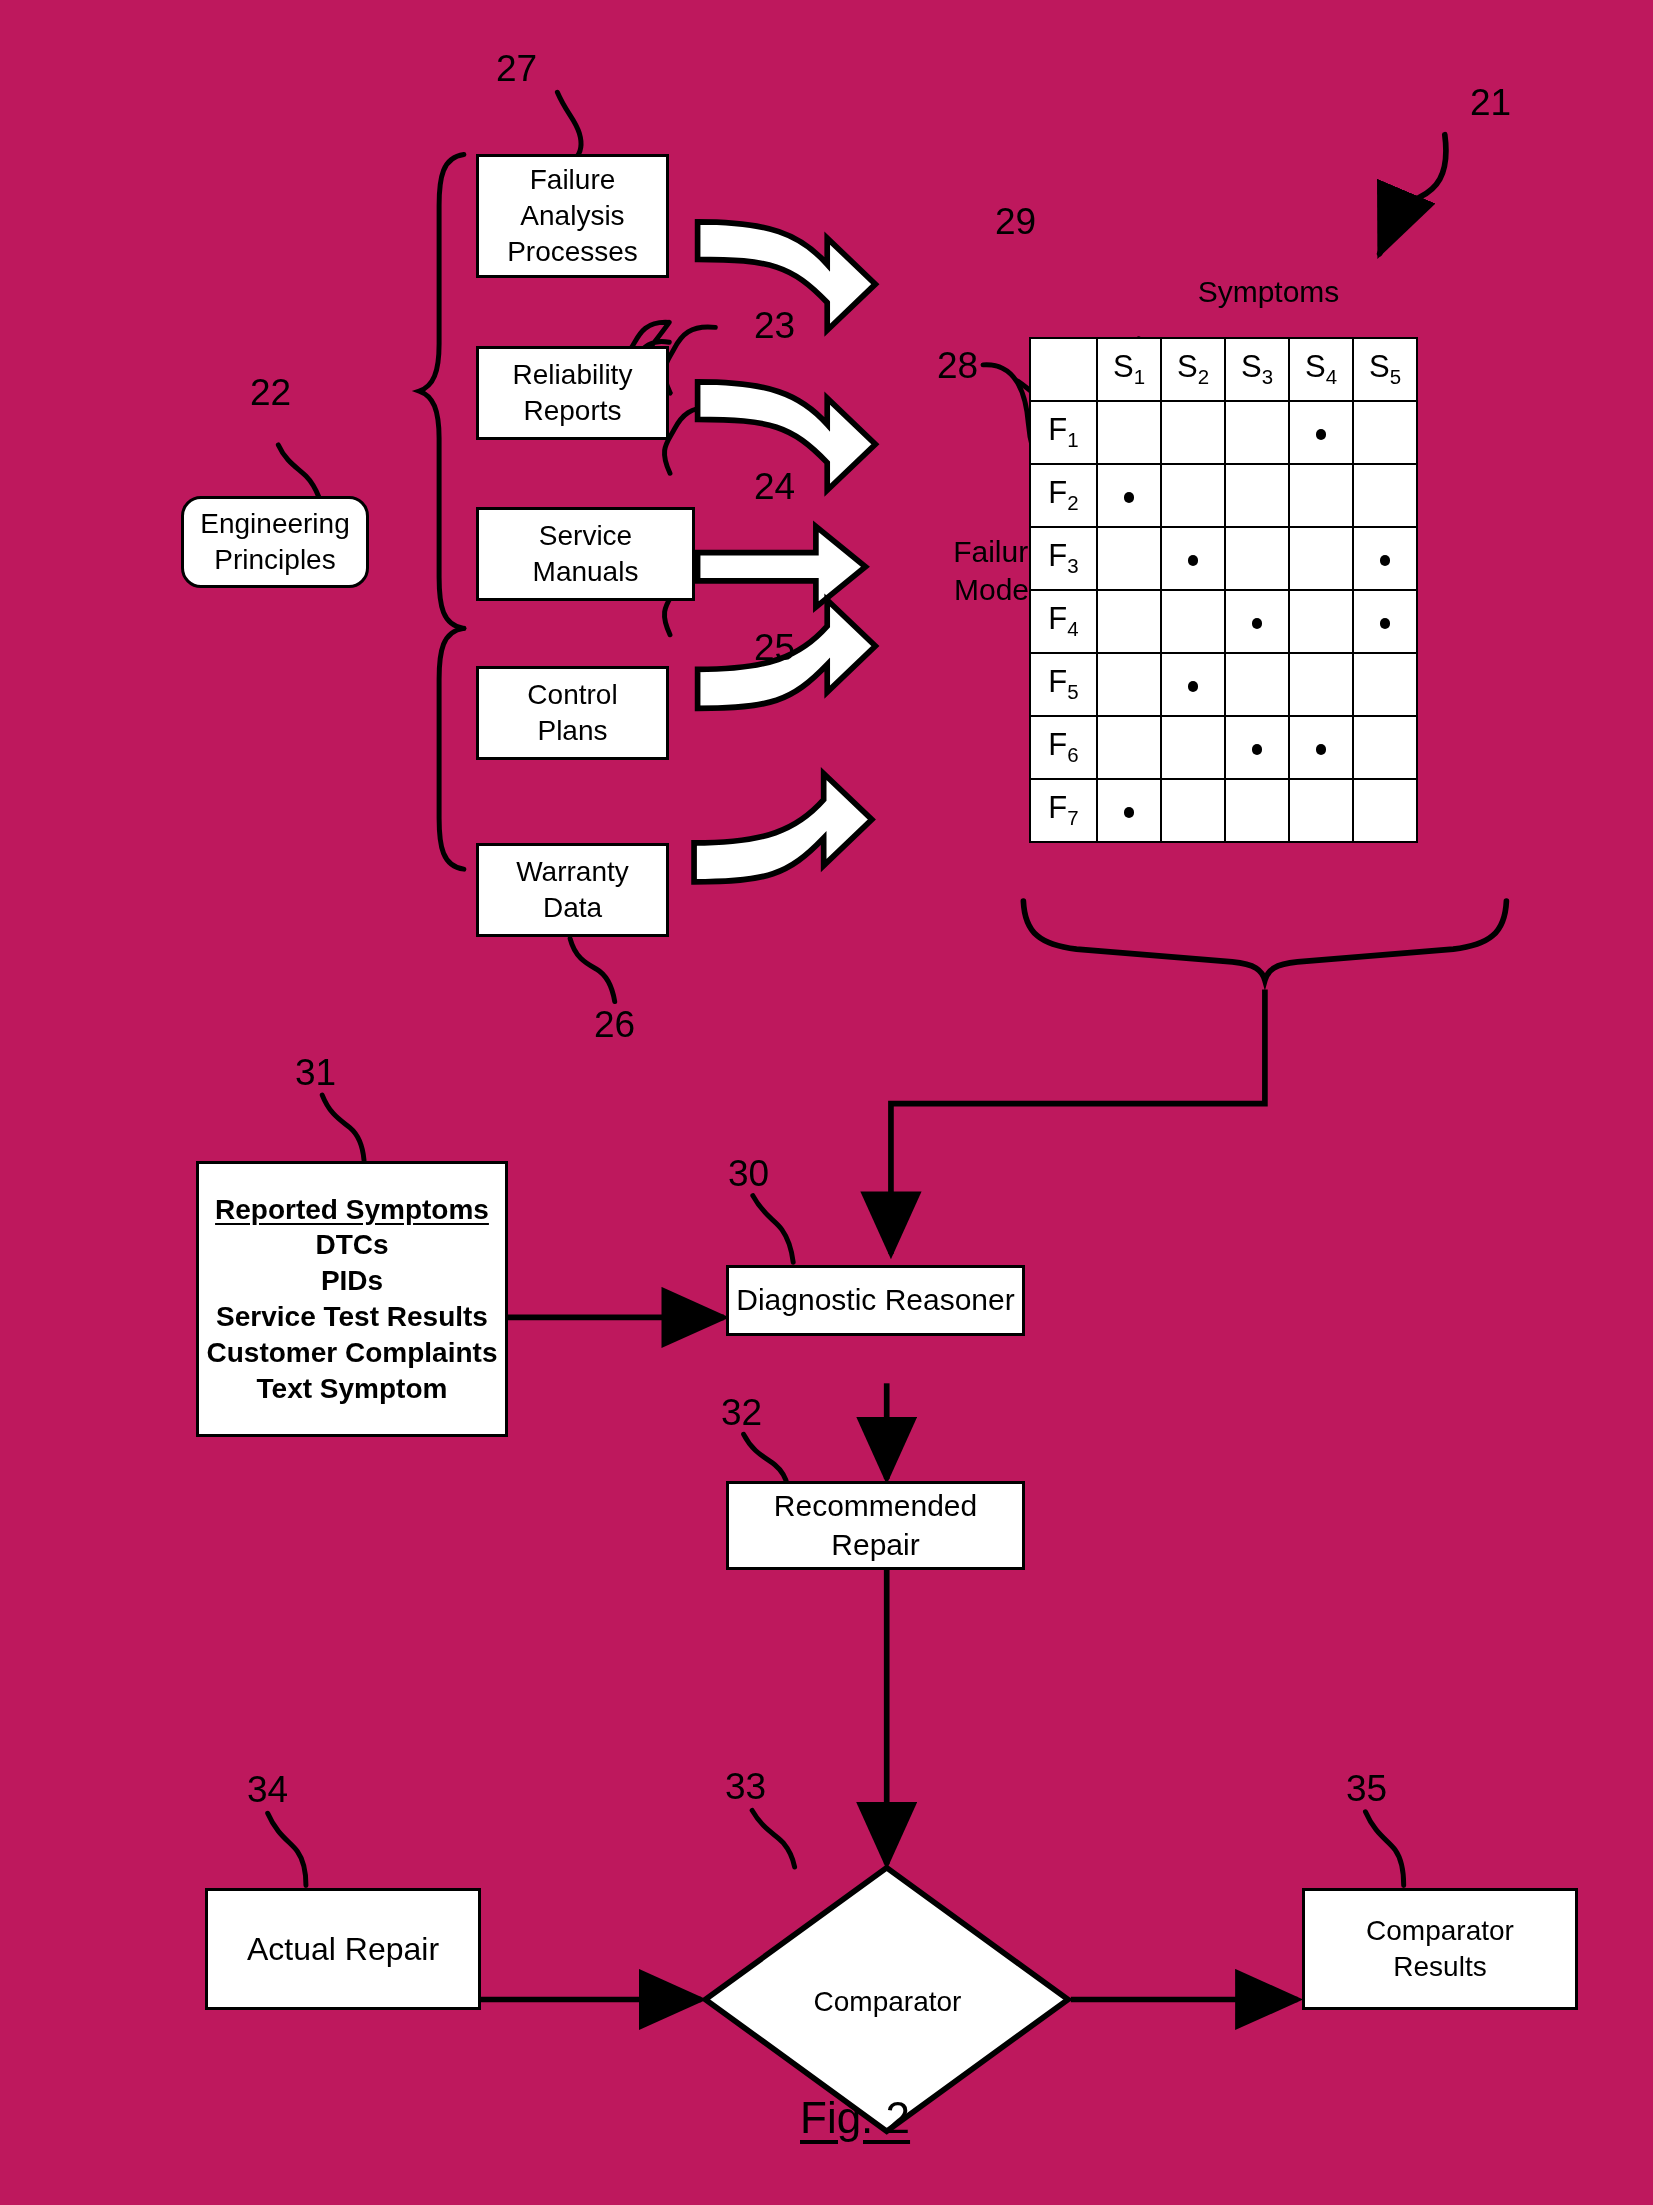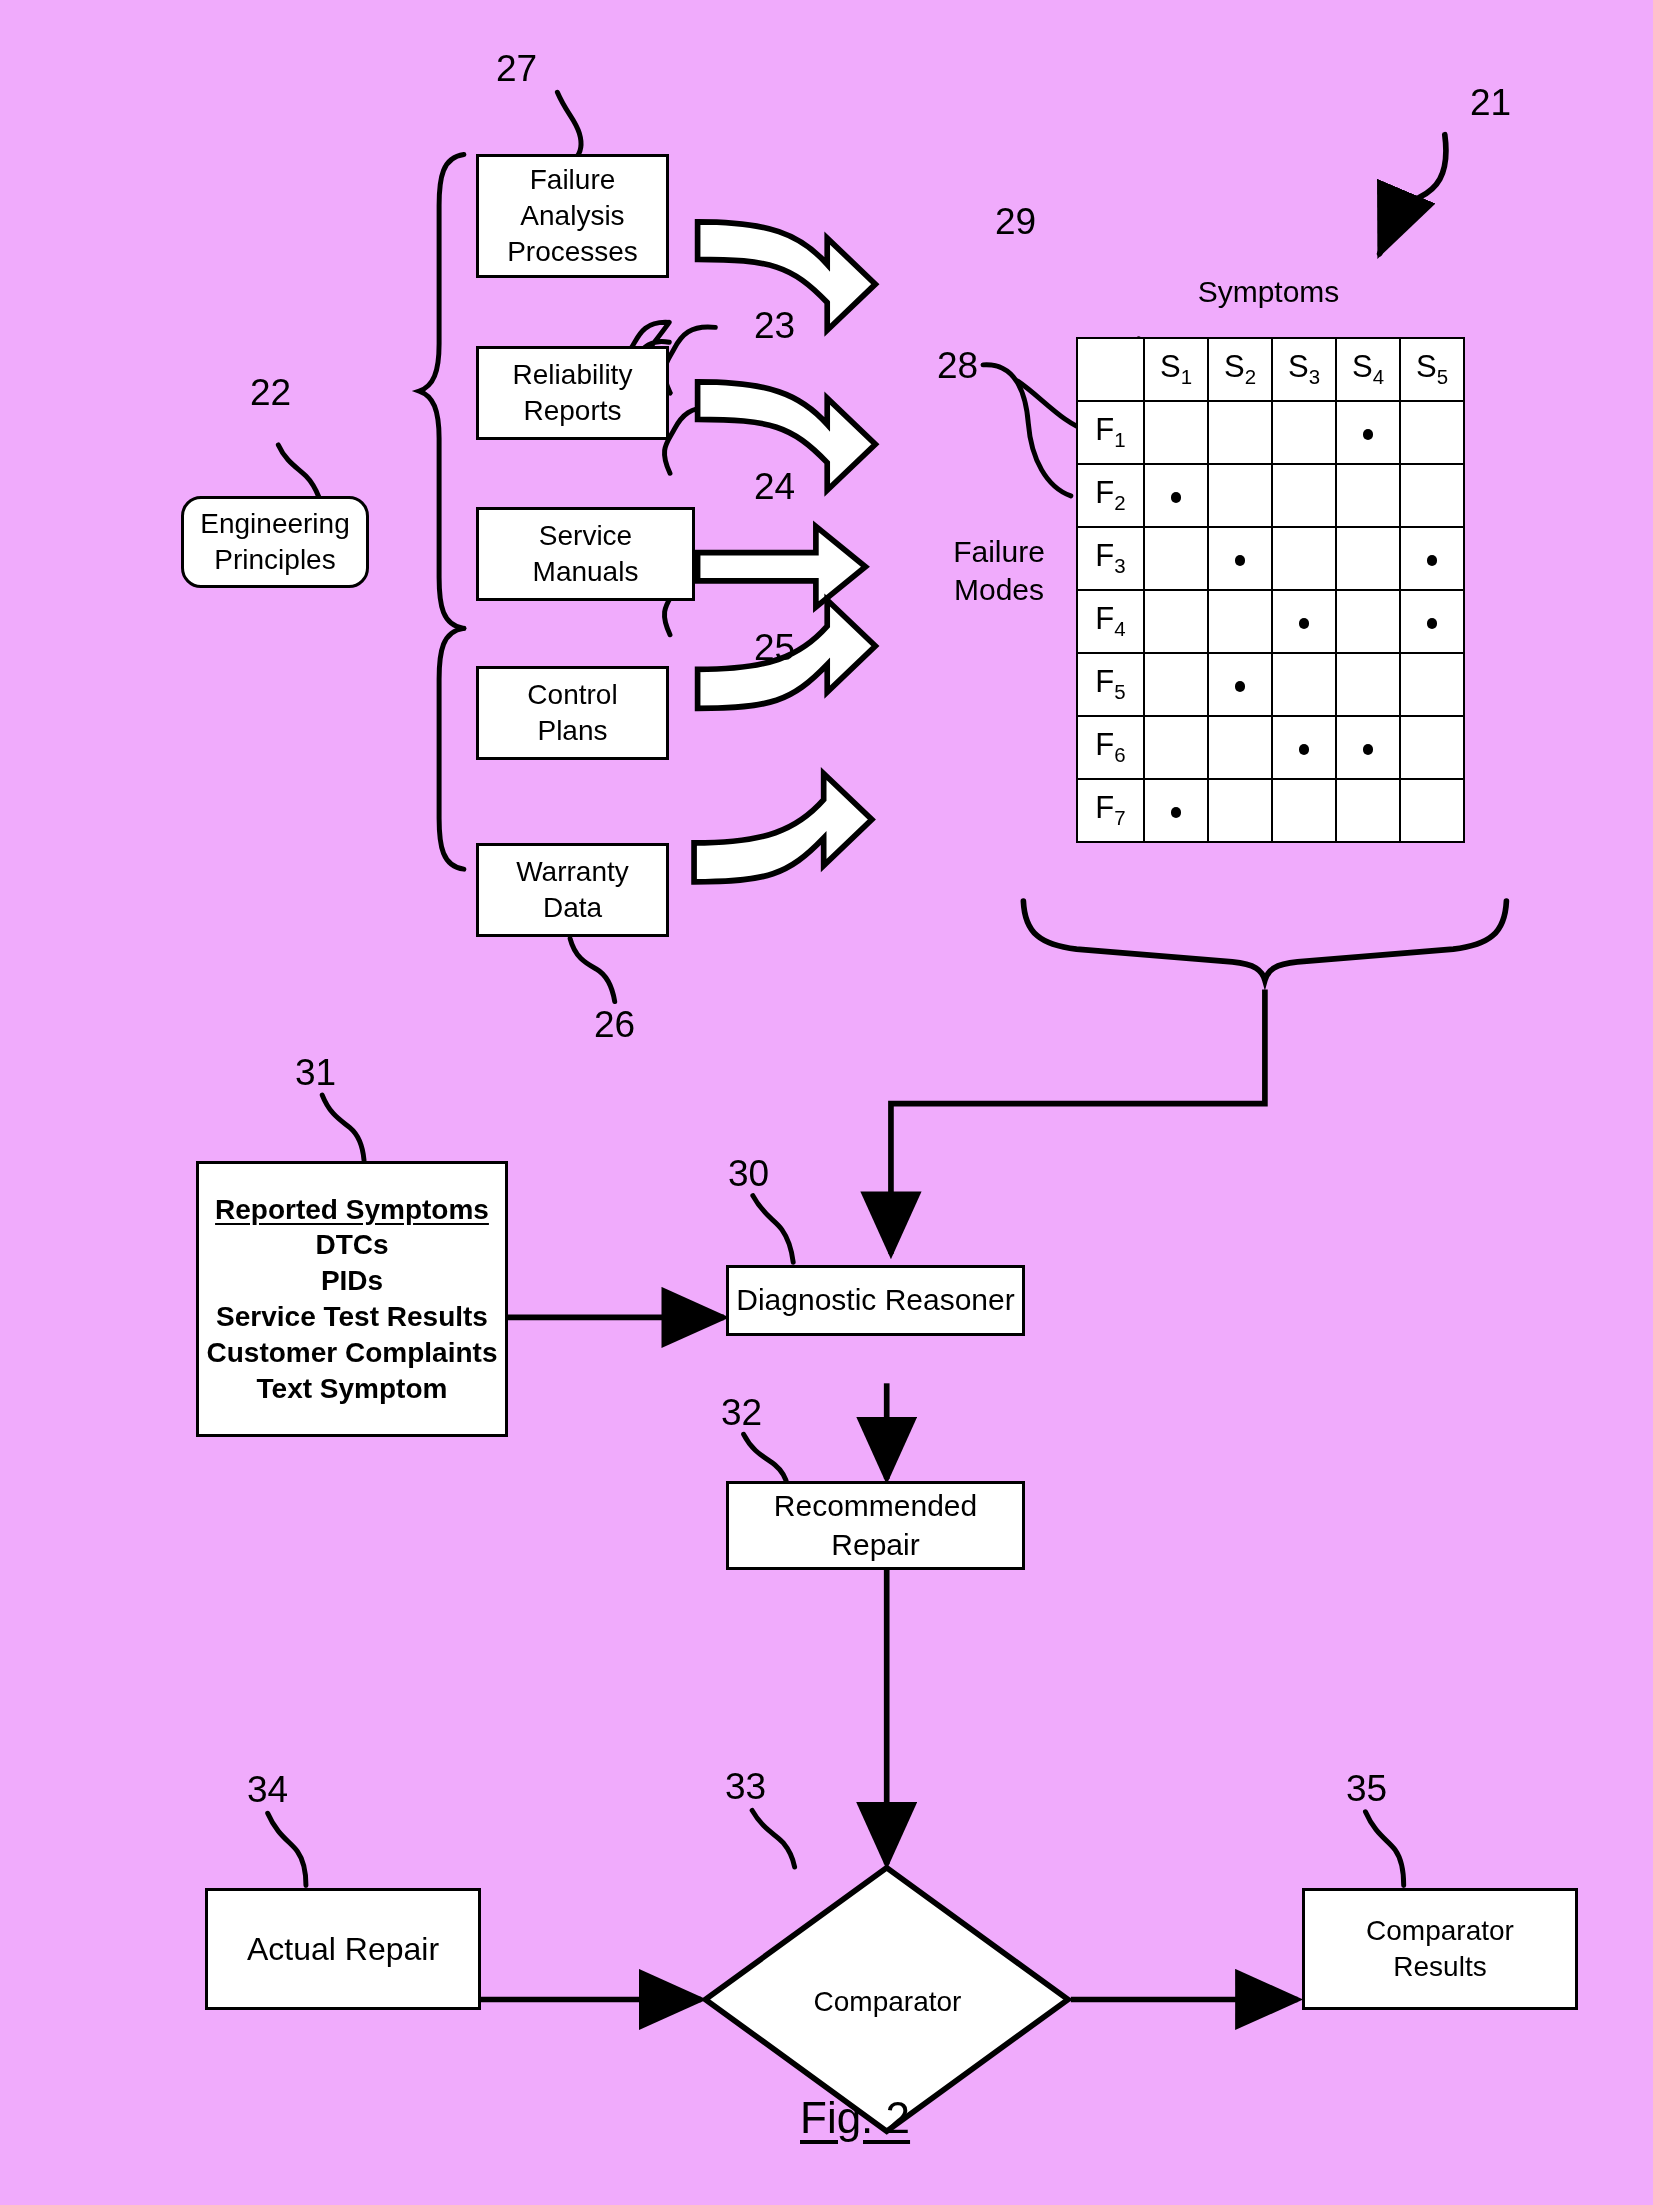--- a/index.html
+++ b/index.html
@@ -4,21 +4,21 @@
 <style>
   html, body {
     margin: 0;
     padding: 0;
     background: #ffffff;
   }
   #page {
     position: relative;
     width: 1653px;
     height: 2205px;
-    background: #f0abfc;
+    background: #be185d;
     font-family: "Liberation Sans", sans-serif;
     color: #000000;
     overflow: hidden;
   }
   #fig-svg {
     position: absolute;
     left: 0;
     top: 0;
     width: 1653px;
     height: 2205px;
@@ -55,21 +55,21 @@
   .fig-caption {
     position: absolute;
     font-size: 44px;
     text-decoration: underline;
     text-underline-offset: 7px;
     font-family: "Liberation Sans", sans-serif;
   }
   
   #matrix {
     position: absolute;
-    left: 1076px;
+    left: 1029px;
     top: 337px;
     border-collapse: collapse;
     background: #fff;
   }
   #matrix td, #matrix th {
     border: 2.1px solid #000;
     width: 62px;
     height: 61px;
     padding: 0;
     text-align: center;

